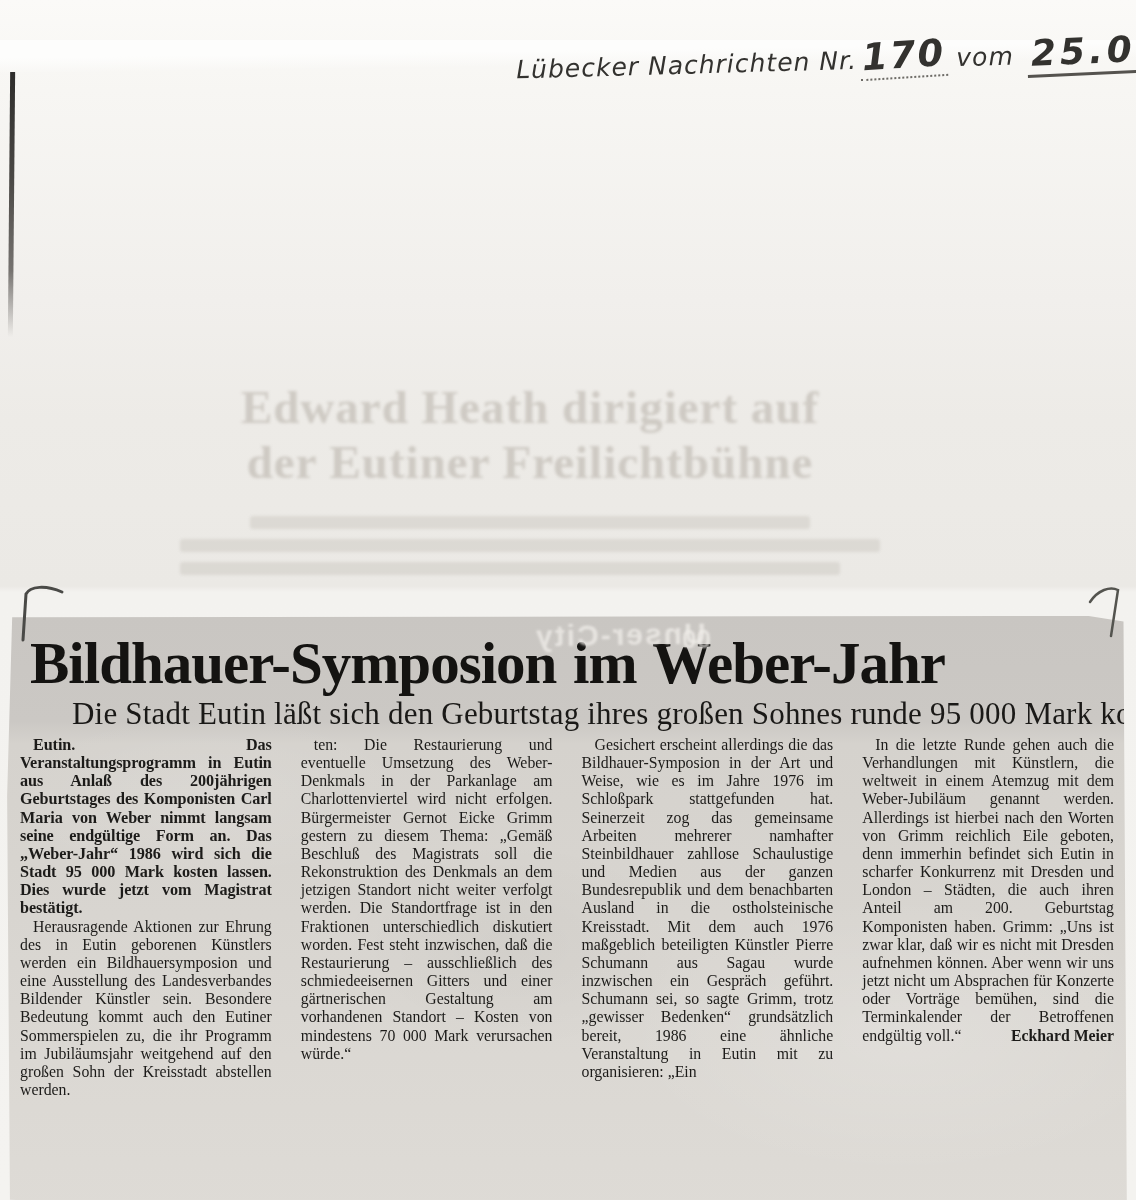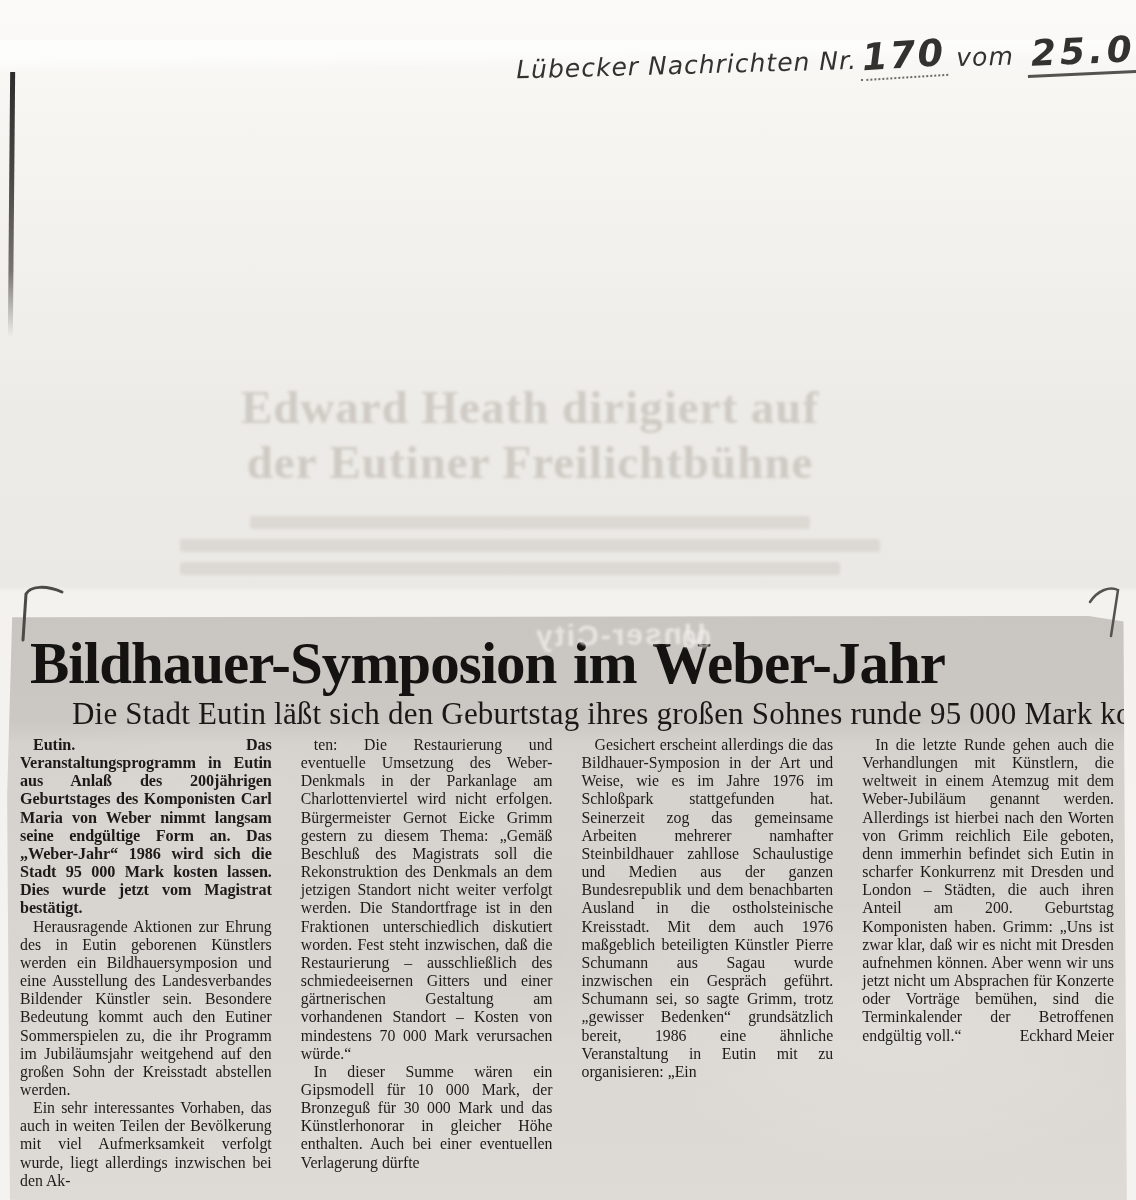--- a/index.html
+++ b/index.html
@@ -117,21 +117,21 @@
   }
   .col {
     flex: 1 1 0;
     font-size: 15.8px;
     line-height: 18.15px;
     text-align: justify;
     color: #1c1b19;
   }
   .col p { margin: 0; text-indent: 13px; }
   .col p.lead { font-weight: 700; font-size: 16.2px; letter-spacing: -0.1px; }
-  .byline { float: right; font-weight: 400; text-indent: 0; }
+  .byline { float: right; font-weight: 700; text-indent: 0; }
 
   
   .pen-mark { position: absolute; pointer-events: none; }
   .pen-left  { left: 16px;  top: 582px; }
   .pen-right { left: 1086px; top: 584px; }
 </style>
 </head>
 <body>
 
 <div class="page">
@@ -158,25 +158,23 @@
     <div class="ghost-fragment f1">Unser-City</div>
     <div class="ghost-fragment f2">00</div>
 
     <h1 class="headline">Bildhauer-Symposion im Weber-Jahr</h1>
     <h2 class="subheadline">Die Stadt Eutin läßt sich den Geburtstag ihres großen Sohnes runde 95 000 Mark kosten</h2>
 
     <div class="columns">
       <div class="col">
         <p class="lead"><span>Eutin. Das Veranstaltungsprogramm in Eutin aus Anlaß des 200jährigen Geburtstages des Komponisten Carl Maria von Weber nimmt langsam seine endgültige Form an. Das „Weber-Jahr“ 1986 wird sich die Stadt 95 000 Mark kosten lassen. Dies wurde jetzt vom Magistrat bestätigt.</span></p>
         <p><span>Herausragende Aktionen zur Ehrung des in Eutin geborenen Künstlers werden ein Bildhauersymposion und eine Ausstellung des Landesverbandes Bildender Künstler sein. Besondere Bedeutung kommt auch den Eutiner Sommerspielen zu, die ihr Programm im Jubiläumsjahr weitgehend auf den großen Sohn der Kreisstadt abstellen werden.</span></p>
-        <p><span>Ein sehr interessantes Vorhaben, das auch in weiten Teilen der Bevölkerung mit viel Aufmerksamkeit verfolgt wurde, liegt allerdings inzwischen bei den Ak-</span></p>
       </div>
       <div class="col">
         <p><span>ten: Die Restaurierung und eventuelle Umsetzung des Weber-Denkmals in der Parkanlage am Charlottenviertel wird nicht erfolgen. Bürgermeister Gernot Eicke Grimm gestern zu diesem Thema: „Gemäß Beschluß des Magistrats soll die Rekonstruktion des Denkmals an dem jetzigen Standort nicht weiter verfolgt werden. Die Standortfrage ist in den Fraktionen unterschiedlich diskutiert worden. Fest steht inzwischen, daß die Restaurierung – ausschließlich des schmiedeeisernen Gitters und einer gärtnerischen Gestaltung am vorhandenen Standort – Kosten von mindestens 70 000 Mark verursachen würde.“</span></p>
-        <p><span>In dieser Summe wären ein Gipsmodell für 10 000 Mark, der Bronzeguß für 30 000 Mark und das Künstlerhonorar in gleicher Höhe enthalten. Auch bei einer eventuellen Verlagerung dürfte</span></p>
       </div>
       <div class="col">
         <p><span>Gesichert erscheint allerdings die das Bildhauer-Symposion in der Art und Weise, wie es im Jahre 1976 im Schloßpark stattgefunden hat. Seinerzeit zog das gemeinsame Arbeiten mehrerer namhafter Steinbildhauer zahllose Schaulustige und Medien aus der ganzen Bundesrepublik und dem benachbarten Ausland in die ostholsteinische Kreisstadt. Mit dem auch 1976 maßgeblich beteiligten Künstler Pierre Schumann aus Sagau wurde inzwischen ein Gespräch geführt. Schumann sei, so sagte Grimm, trotz „gewisser Bedenken“ grundsätzlich bereit, 1986 eine ähnliche Veranstaltung in Eutin mit zu organisieren: „Ein</span></p>
       </div>
       <div class="col">
         <p><span>In die letzte Runde gehen auch die Verhandlungen mit Künstlern, die weltweit in einem Atemzug mit dem Weber-Jubiläum genannt werden. Allerdings ist hierbei nach den Worten von Grimm reichlich Eile geboten, denn immerhin befindet sich Eutin in scharfer Konkurrenz mit Dresden und London – Städten, die auch ihren Anteil am 200. Geburtstag Komponisten haben. Grimm: „Uns ist zwar klar, daß wir es nicht mit Dresden aufnehmen können. Aber wenn wir uns jetzt nicht um Absprachen für Konzerte oder Vorträge bemühen, sind die Terminkalender der Betroffenen endgültig voll.“</span>
           <span class="byline">Eckhard Meier</span>
         </p>
       </div>
     </div>

